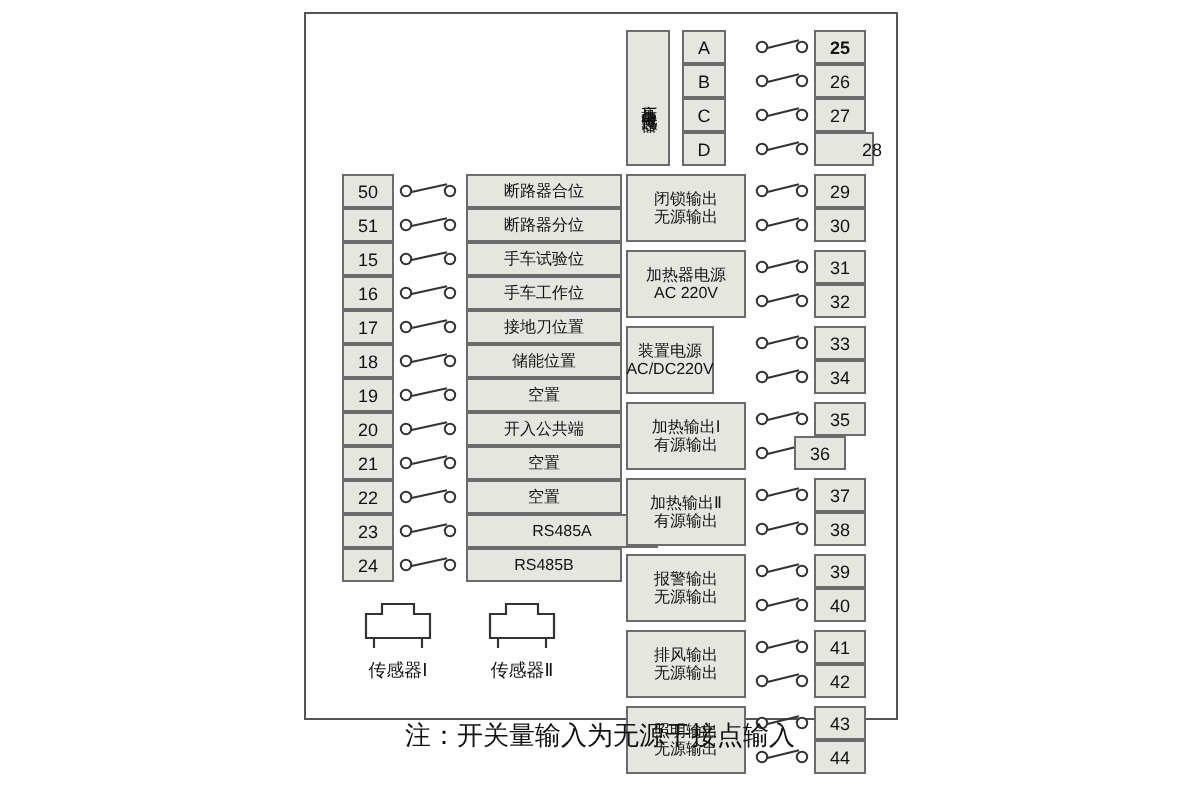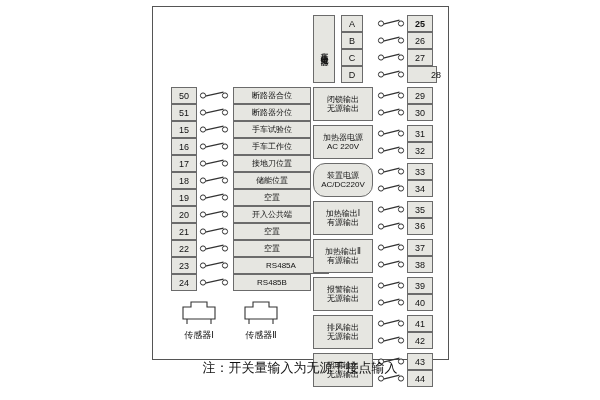--- a/index.html
+++ b/index.html
@@ -214,21 +214,21 @@
         <circle cx="4" cy="6.5" r="2.6" fill="#fff" stroke="#333"></circle>
         <circle cx="24" cy="6.5" r="2.6" fill="#fff" stroke="#333"></circle>
       </svg>
       <div class="term" style="left: 254px; top: 118px; width: 26px; height: 17px;">31</div>
       <svg width="28" height="13" style="position: absolute; left: 224px; top: 137px;">
         <line x1="6.2" y1="7.1" x2="22.5" y2="3.1" stroke="#333" stroke-width="1.1"></line>
         <circle cx="4" cy="6.5" r="2.6" fill="#fff" stroke="#333"></circle>
         <circle cx="24" cy="6.5" r="2.6" fill="#fff" stroke="#333"></circle>
       </svg>
       <div class="term" style="left: 254px; top: 135px; width: 26px; height: 17px;">32</div>
-      <div class="lbl" style="left: 160px; top: 156px; width: 60px; height: 34px; flex-direction: column; border-radius: 12px;">
+      <div class="lbl" style="left: 160px; top: 156px; width: 44px; height: 34px; flex-direction: column;">
         <div>装置电源</div>
         <div>AC/DC220V</div>
       </div>
       <svg width="28" height="13" style="position: absolute; left: 224px; top: 158px;">
         <line x1="6.2" y1="7.1" x2="22.5" y2="3.1" stroke="#333" stroke-width="1.1"></line>
         <circle cx="4" cy="6.5" r="2.6" fill="#fff" stroke="#333"></circle>
         <circle cx="24" cy="6.5" r="2.6" fill="#fff" stroke="#333"></circle>
       </svg>
       <div class="term" style="left: 254px; top: 156px; width: 26px; height: 17px;">33</div>
       <svg width="28" height="13" style="position: absolute; left: 224px; top: 175px;">
@@ -245,21 +245,21 @@
         <line x1="6.2" y1="7.1" x2="22.5" y2="3.1" stroke="#333" stroke-width="1.1"></line>
         <circle cx="4" cy="6.5" r="2.6" fill="#fff" stroke="#333"></circle>
         <circle cx="24" cy="6.5" r="2.6" fill="#fff" stroke="#333"></circle>
       </svg>
       <div class="term" style="left: 254px; top: 194px; width: 26px; height: 17px; text-align: right;">35</div>
       <svg width="28" height="13" style="position: absolute; left: 224px; top: 213px;">
         <line x1="6.2" y1="7.1" x2="22.5" y2="3.1" stroke="#333" stroke-width="1.1"></line>
         <circle cx="4" cy="6.5" r="2.6" fill="#fff" stroke="#333"></circle>
         <circle cx="24" cy="6.5" r="2.6" fill="#fff" stroke="#333"></circle>
       </svg>
-      <div class="term" style="left: 254px; top: 211px; width: 26px; height: 17px; font-family: Liberation Mono, monospace;">36</div>
+      <div class="term" style="left: 244px; top: 211px; width: 26px; height: 17px;">36</div>
       <div class="lbl" style="left: 160px; top: 232px; width: 60px; height: 34px; flex-direction: column;">
         <div>加热输出Ⅱ</div>
         <div>有源输出</div>
       </div>
       <svg width="28" height="13" style="position: absolute; left: 224px; top: 234px;">
         <line x1="6.2" y1="7.1" x2="22.5" y2="3.1" stroke="#333" stroke-width="1.1"></line>
         <circle cx="4" cy="6.5" r="2.6" fill="#fff" stroke="#333"></circle>
         <circle cx="24" cy="6.5" r="2.6" fill="#fff" stroke="#333"></circle>
       </svg>
       <div class="term" style="left: 254px; top: 232px; width: 26px; height: 17px;">37</div>

